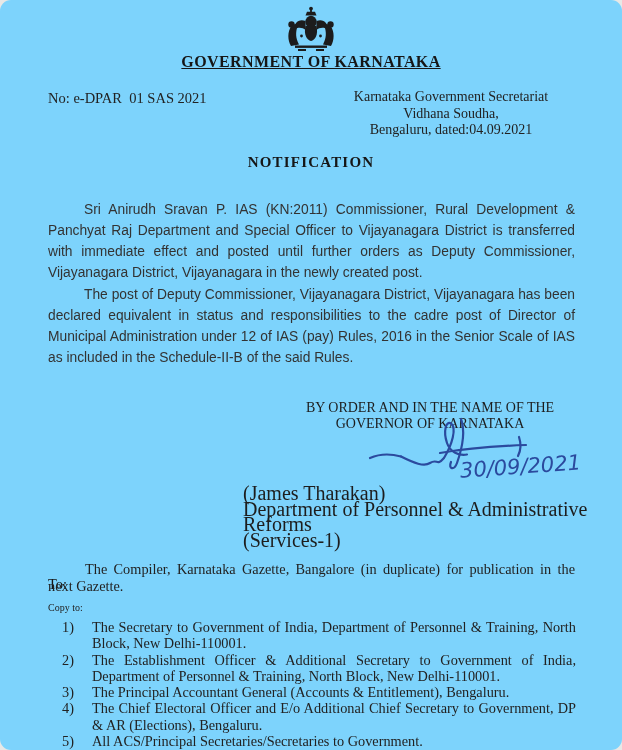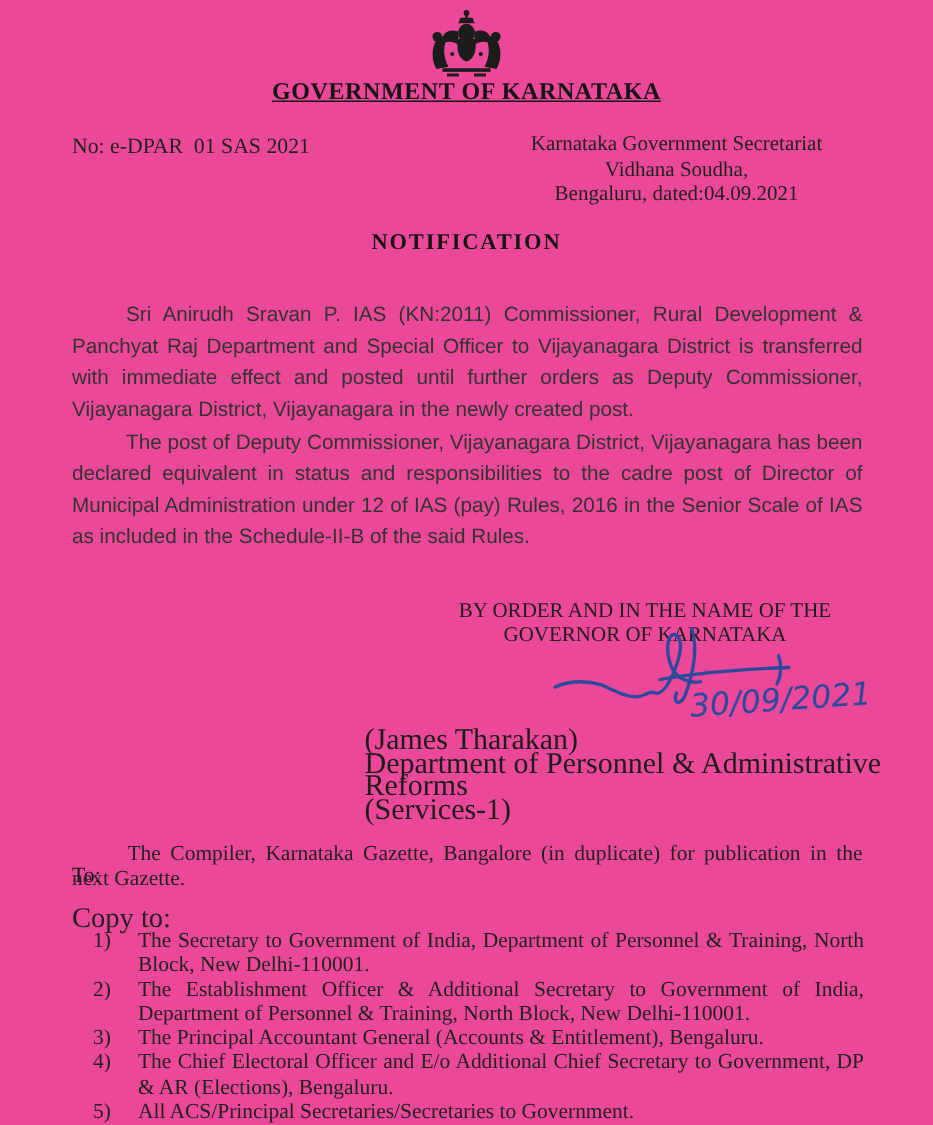--- a/index.html
+++ b/index.html
@@ -5,23 +5,24 @@
   html,body{margin:0;padding:0;}
   body{
     background:#e8e8e6;
     font-family:"Liberation Serif", serif;
     -webkit-font-smoothing:antialiased;
   }
   .page{
     position:relative;
     width:622px;height:750px;
     margin:0 auto;
-    background:#ec4899;
+    background:#7dd3fc;
     color:#1f1f1f;
     overflow:hidden;
+    border-radius:11px;
   }
   
   .emblem{
     position:absolute;top:6px;left:50%;transform:translateX(-50%);
   }
   .gov-title{
     position:absolute;top:53px;left:0;width:100%;
     text-align:center;
     font-weight:bold;font-size:16px;letter-spacing:.4px;
     text-decoration:underline;
@@ -70,21 +71,21 @@
     position:absolute;top:576px;left:48px;
     font-weight:normal;font-size:14.5px;color:#161616;
   }
   .to-body{
     position:absolute;top:561px;left:48px;width:527px;
     font-size:14.3px;line-height:16.5px;
     text-align:justify;text-indent:37px;color:#222;
   }
   .copy-label{
     position:absolute;top:602px;left:48px;
-    font-size:19px;color:#222;
+    font-size:10px;color:#222;
   }
   .copy-list{
     position:absolute;top:619px;left:62px;width:514px;
     font-size:14.3px;line-height:16.3px;color:#222;
   }
   .copy-item{display:flex;align-items:flex-start;}
   .copy-item .num{flex:0 0 30px;}
   .copy-item .txt{flex:1;text-align:justify;font-family:Liberation Serif, serif;}
 </style>
 </head>

